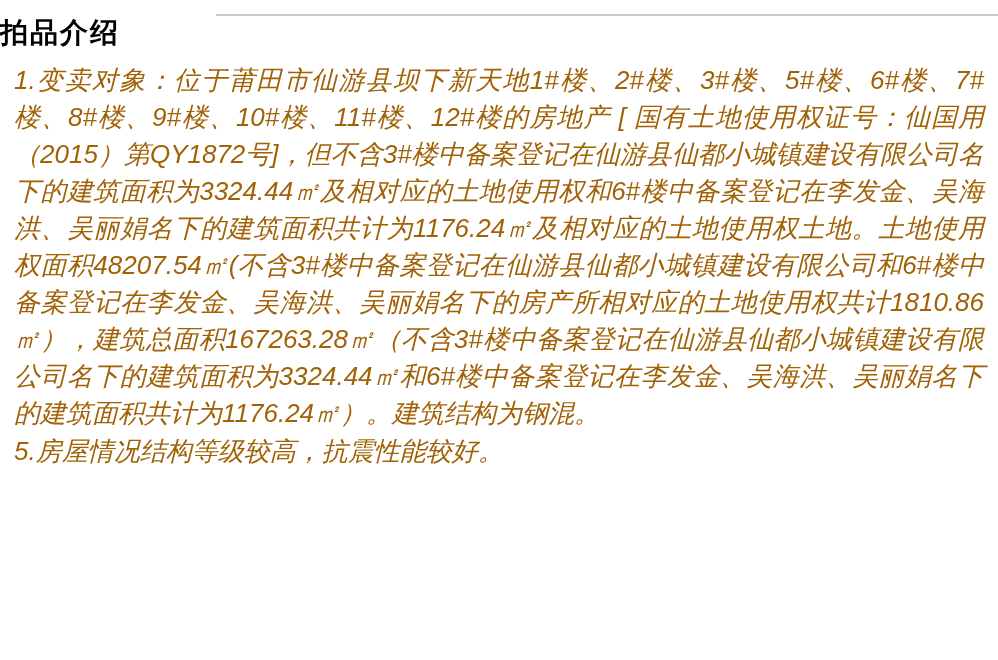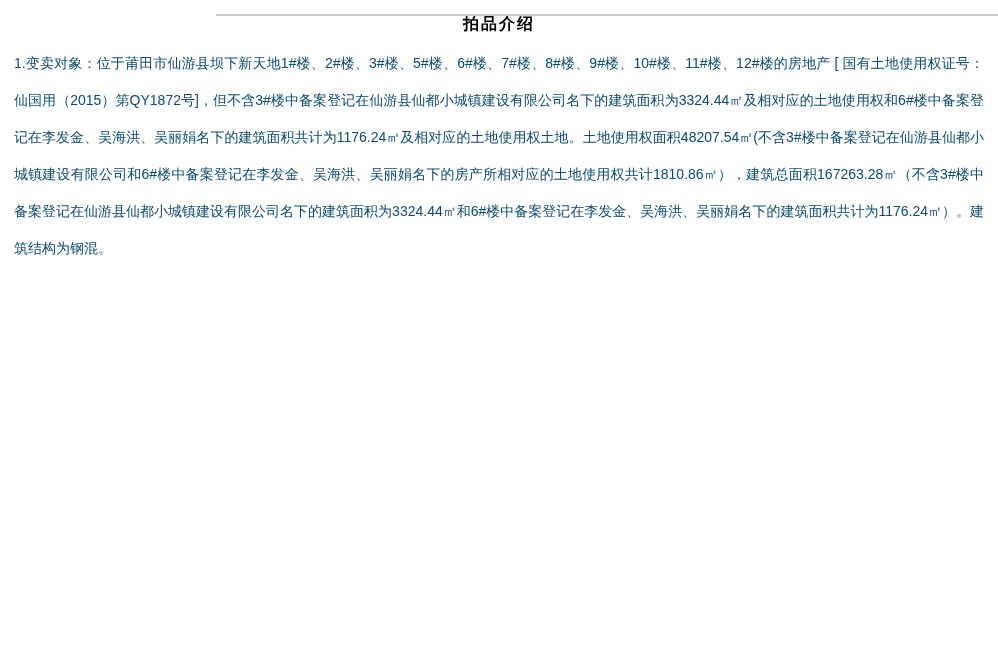--- a/index.html
+++ b/index.html
@@ -23,46 +23,48 @@
   }
   .top-rule {
     position: absolute;
     top: 0;
     left: 216px;
     width: 782px;
     height: 2px;
     background: #c9c9c9;
   }
   .doc-title {
-    text-align: center;
-    font-size: 16px;
+    text-align: left;
+    font-size: 28px;
     font-weight: bold;
     letter-spacing: 2px;
     margin: 14px 0 10px 0;
     color: #000000;
   }
   .body-text {
     padding: 0 14px 0 14px;
   }
   .para {
-    font-size: 14px;
+    font-size: 26px;
     line-height: 37px;
     text-align: justify;
     text-justify: inter-ideograph;
     margin: 0 0 1px 0;
-    color: #0c4a6e;
+    color: #a16207;
     word-break: break-all;
+    font-style: italic;
   }
 </style>
 </head>
 <body>
 
 <div class="page">
 
   <div class="top-rule"></div>
 
   <h1 class="doc-title">拍品介绍</h1>
 
   <div class="body-text">
     <p class="para">1.变卖对象：位于莆田市仙游县坝下新天地1#楼、2#楼、3#楼、5#楼、6#楼、7#楼、8#楼、9#楼、10#楼、11#楼、12#楼的房地产 [ 国有土地使用权证号：仙国用（2015）第QY1872号]，但不含3#楼中备案登记在仙游县仙都小城镇建设有限公司名下的建筑面积为3324.44㎡及相对应的土地使用权和6#楼中备案登记在李发金、吴海洪、吴丽娟名下的建筑面积共计为1176.24㎡及相对应的土地使用权土地。土地使用权面积48207.54㎡(不含3#楼中备案登记在仙游县仙都小城镇建设有限公司和6#楼中备案登记在李发金、吴海洪、吴丽娟名下的房产所相对应的土地使用权共计1810.86㎡），建筑总面积167263.28㎡（不含3#楼中备案登记在仙游县仙都小城镇建设有限公司名下的建筑面积为3324.44㎡和6#楼中备案登记在李发金、吴海洪、吴丽娟名下的建筑面积共计为1176.24㎡）。建筑结构为钢混。</p>
+    <p class="para">5.房屋情况结构等级较高，抗震性能较好。</p>
   </div>
 
 </div>
 
 </body></html>

